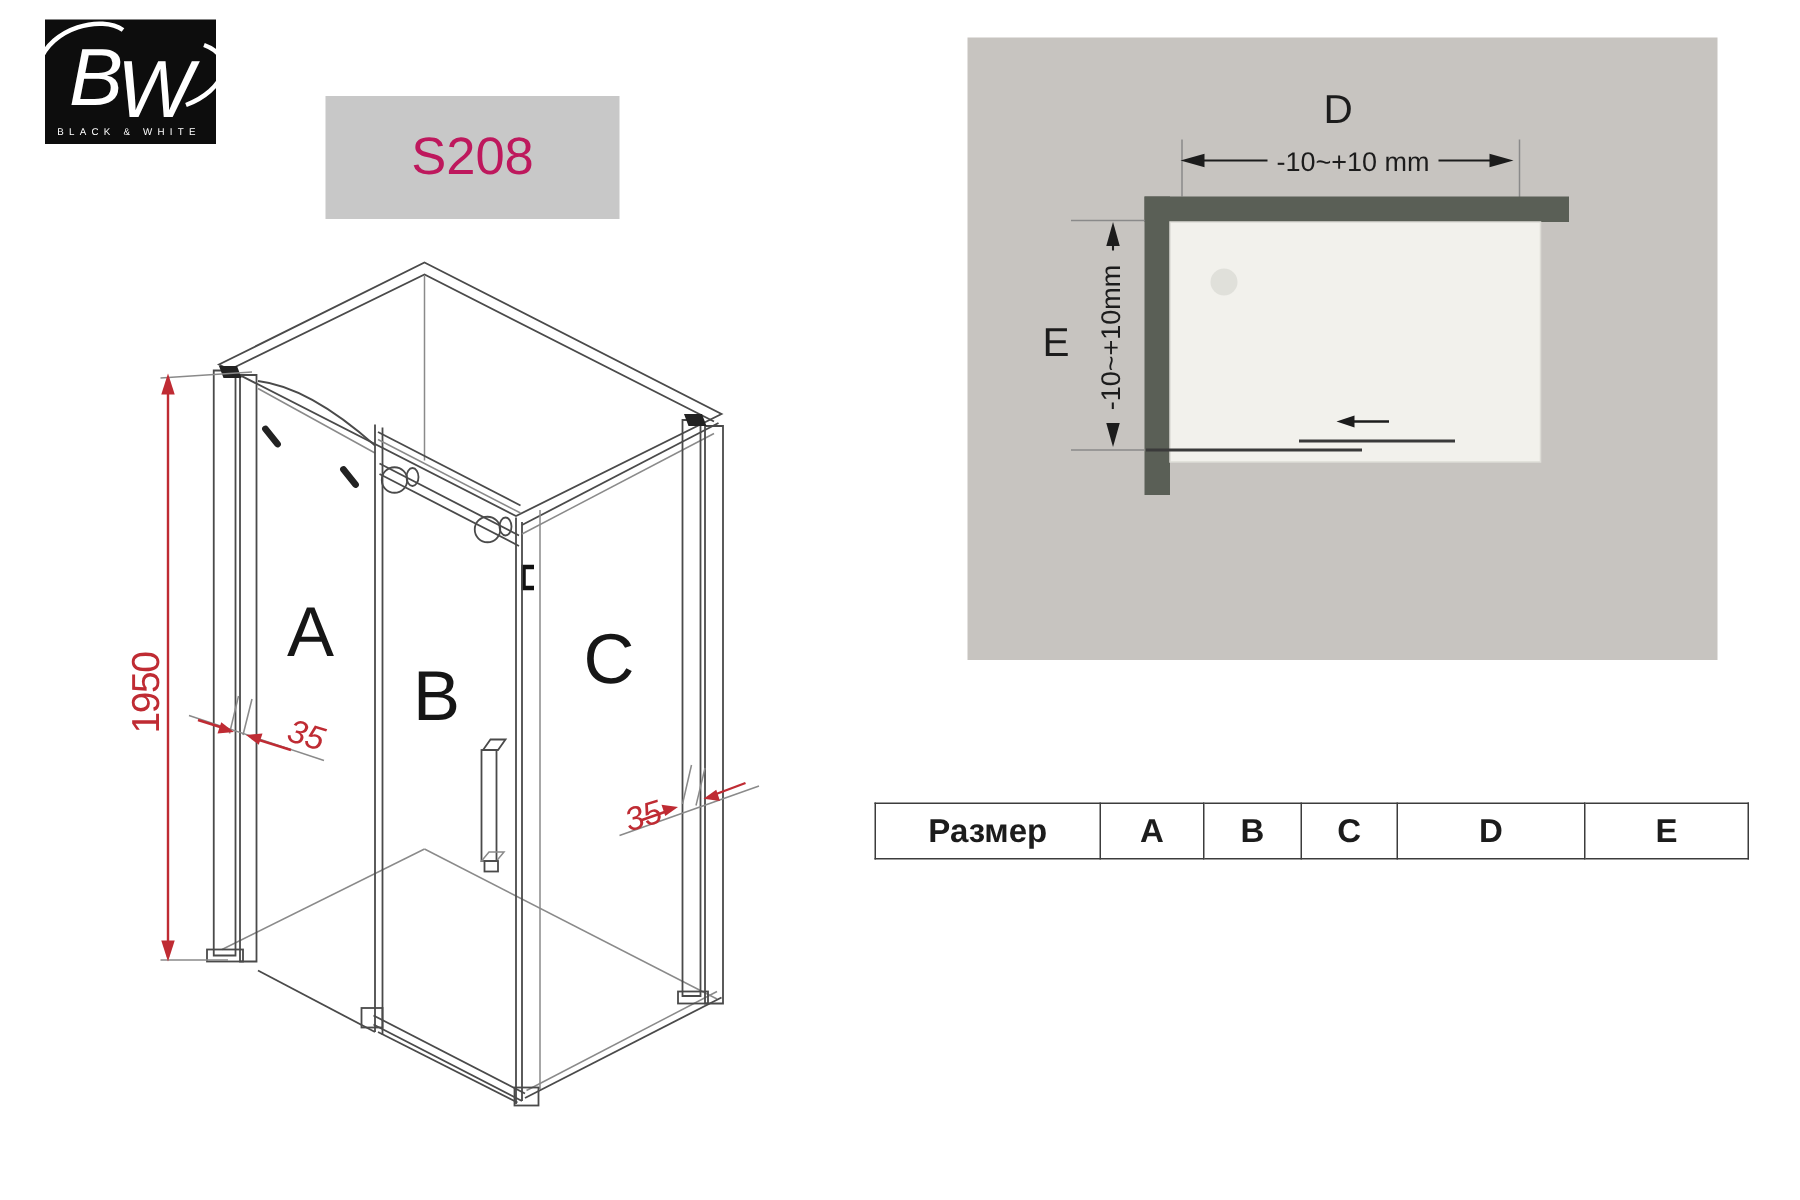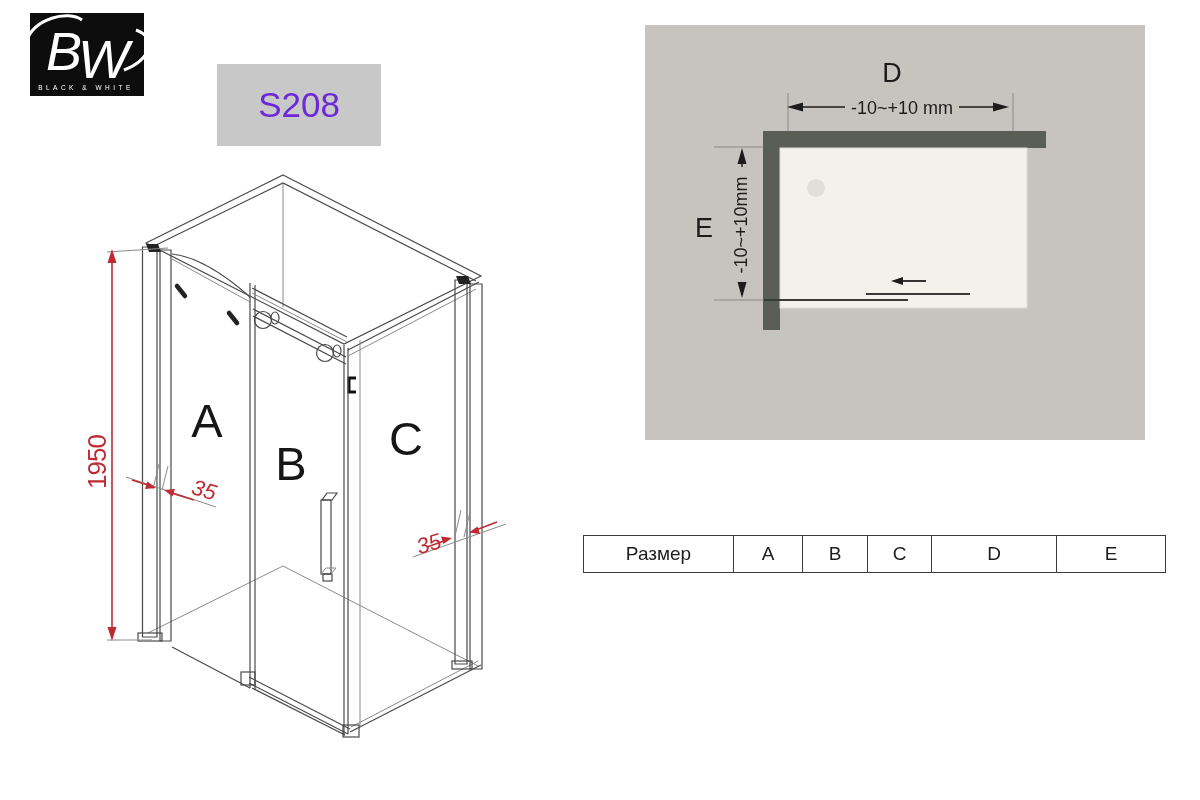--- a/index.html
+++ b/index.html
@@ -5,27 +5,27 @@
   html,body{margin:0;padding:0;background:#fff;}
   #page{position:relative;width:1200px;height:800px;background:#ffffff;overflow:hidden;
         font-family:"Liberation Sans",sans-serif;color:#1f1f1f;}
   svg text{font-family:"Liberation Sans",sans-serif;}
   .cad{stroke:#4a4a4a;stroke-width:1.2;fill:none;}
   .cadthin{stroke:#8a8a8a;stroke-width:1;fill:none;}
   .red{fill:#bf2b33;}
   .redline{stroke:#bf2b33;stroke-width:1.6;fill:none;}
 
   #logo{position:absolute;left:24px;top:8px;}
-  #badge{position:absolute;left:217px;top:64px;width:164px;height:82px;background:#c8c8c8;
-         display:flex;align-items:center;justify-content:center;font-size:35px;color:#6d28d9;}
+  #badge{position:absolute;left:217px;top:64px;width:196px;height:82px;background:#c8c8c8;
+         display:flex;align-items:center;justify-content:center;font-size:35px;color:#be185d;}
   #iso-svg{position:absolute;left:0;top:0;width:1200px;height:800px;}
   #topview{position:absolute;left:645px;top:25px;width:500px;height:415px;background:#c7c4c0;}
   #spec-table{position:absolute;left:583px;top:535px;}
   table{border-collapse:collapse;background:#fff;}
-  td,th{border:1.5px solid #3c3c3c;font-size:19px;font-weight:normal;text-align:center;
+  td,th{border:1.5px solid #3c3c3c;font-size:22px;font-weight:bold;text-align:center;
         height:36px;padding:0 4px;color:#1c1c1c;}
 </style>
 </head>
 <body>
 
 <div id="page">
 
   <div id="logo">
     <svg width="160" height="95" viewBox="0 0 160 95">
       <rect x="6" y="5" width="114" height="83" fill="#0d0d0d"></rect>

